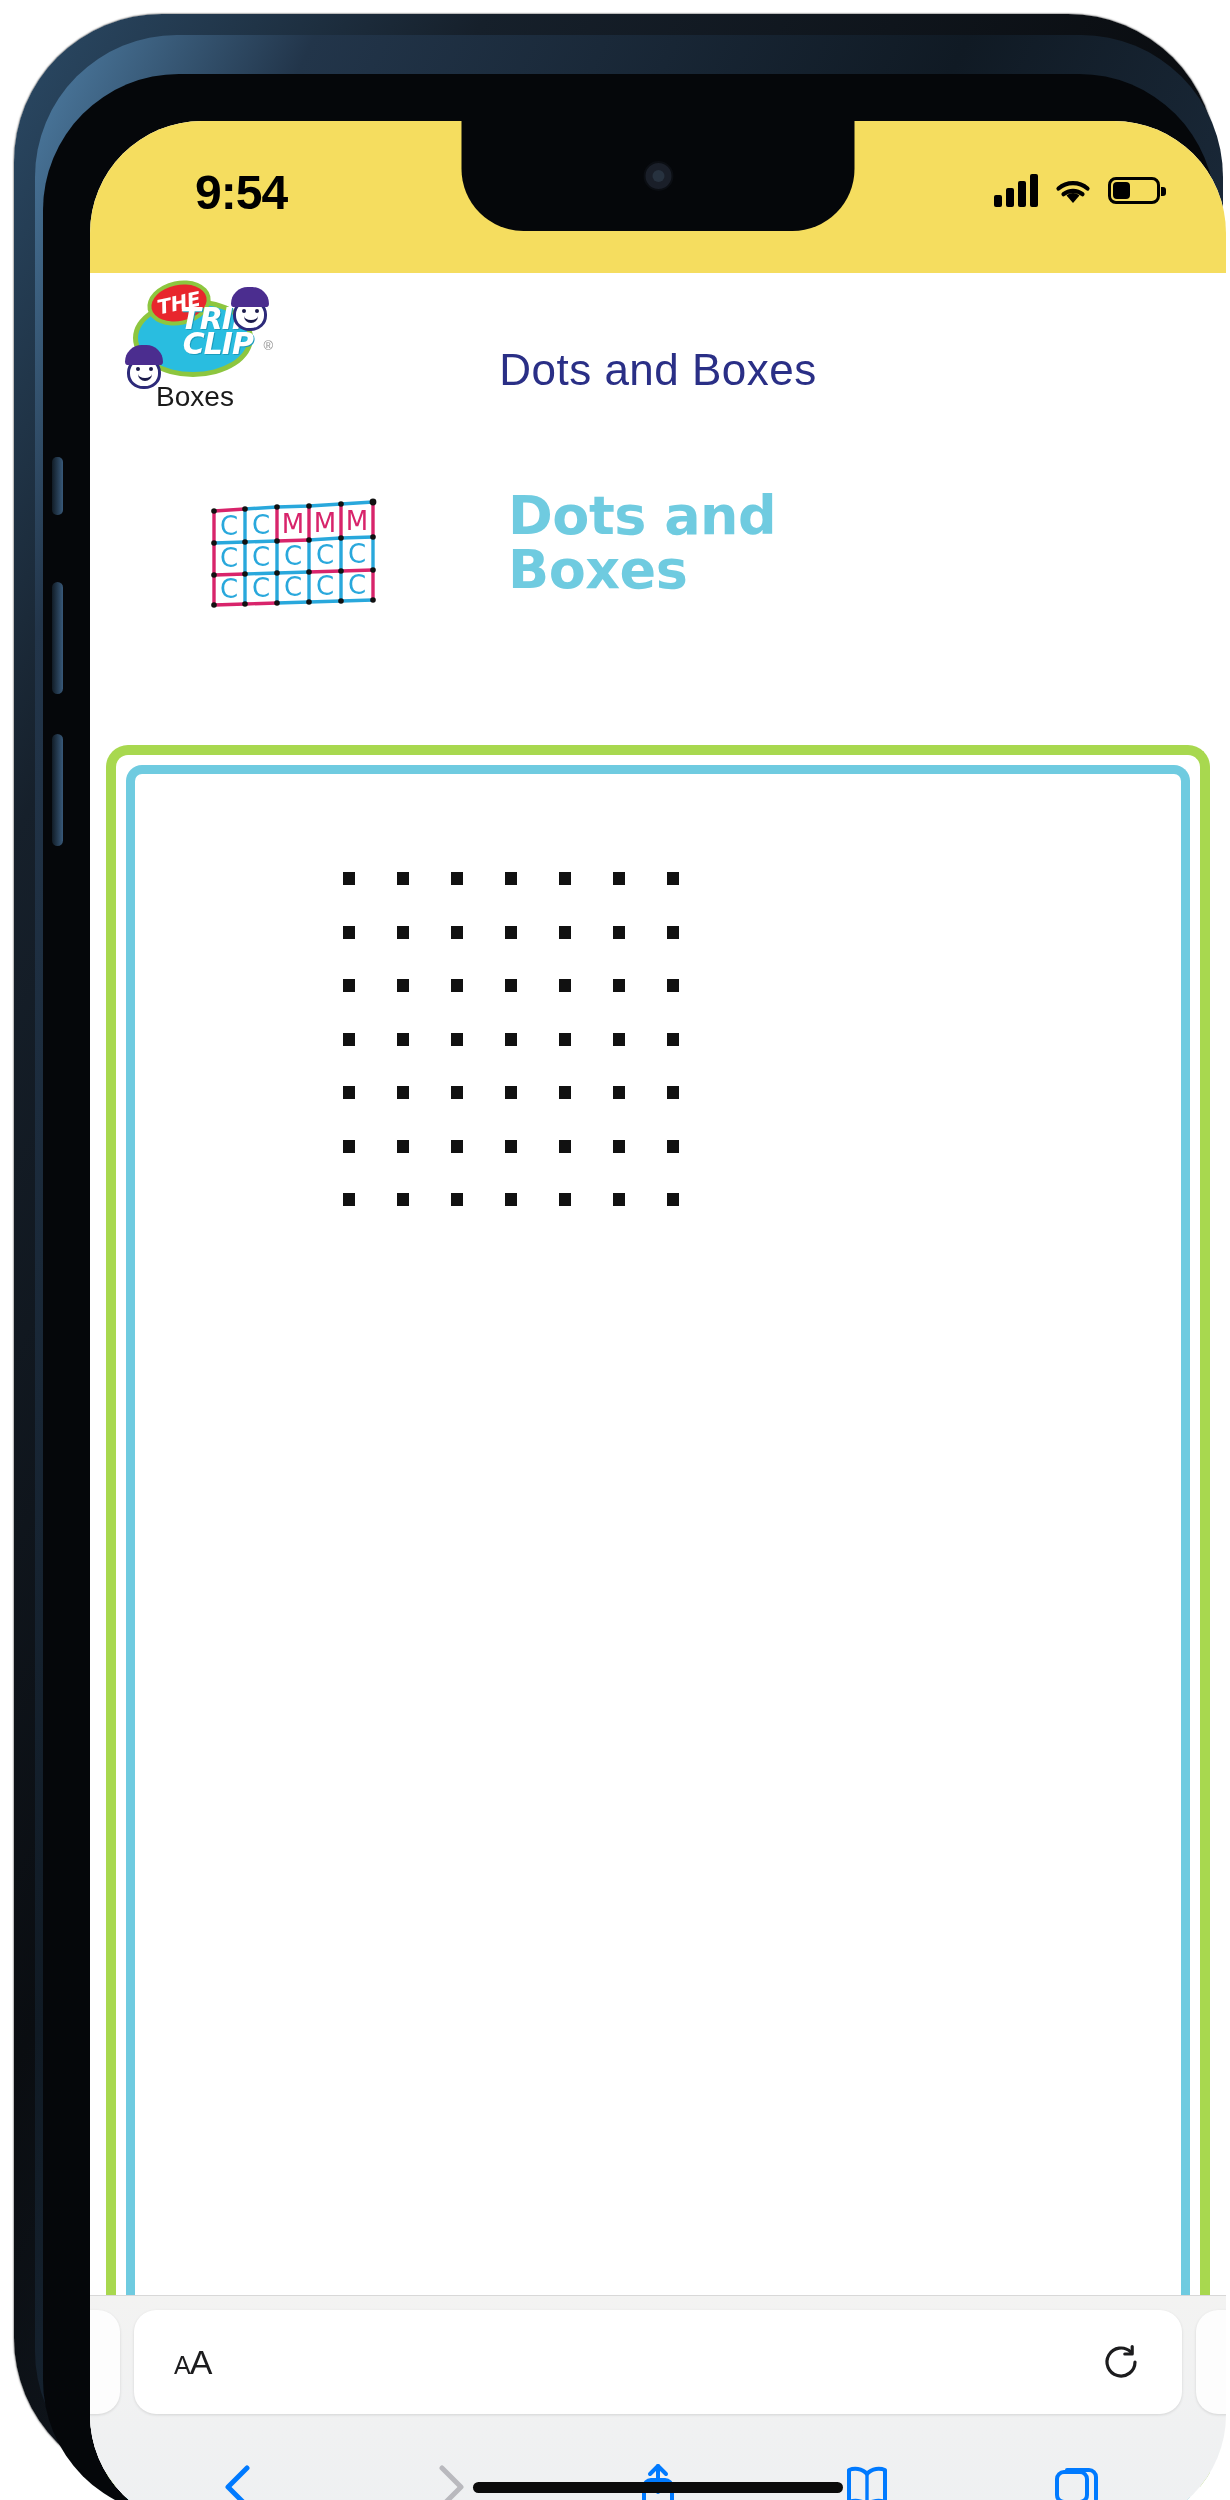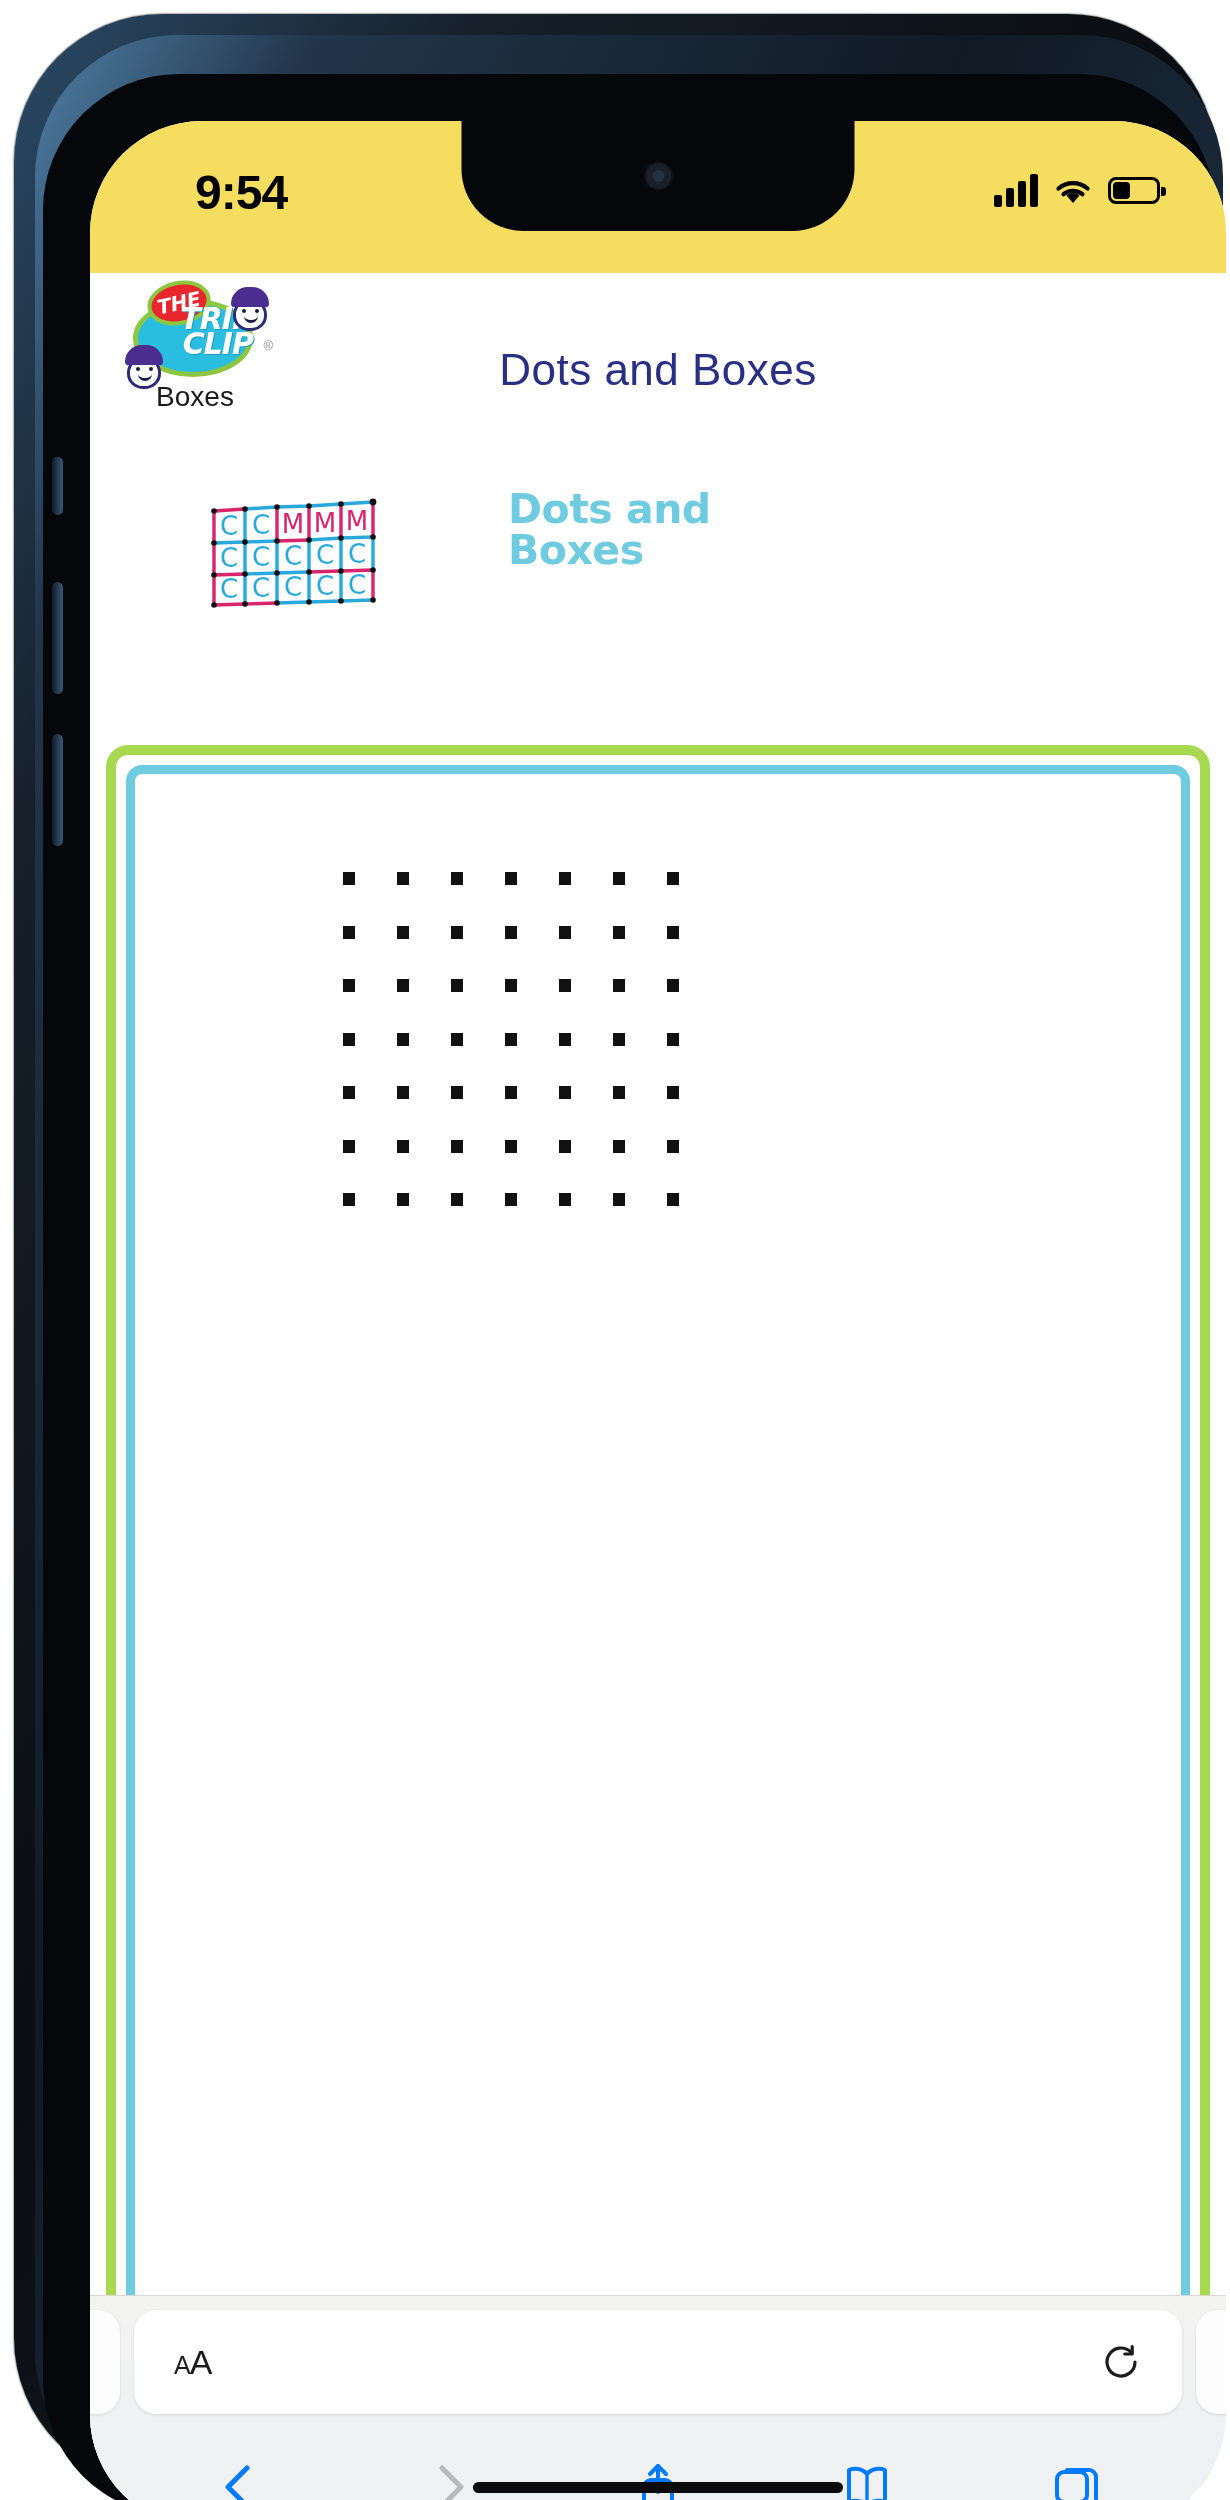--- a/index.html
+++ b/index.html
@@ -172,21 +172,21 @@
 
   
   .puz-head {
     position: relative; height: 160px; padding-top: 28px;
   }
   .puz-icon {
     position:absolute; left: 118px; top: 36px; width: 172px; height: 112px;
   }
   .puz-title {
     position:absolute; left: 418px; top: 28px; width: 400px;
-    font-size: 41px; font-weight: 800; color:#6fcbe0;
+    font-size: 54px; font-weight: 800; color:#6fcbe0;
     line-height: 1.0; letter-spacing: -0.5px;
     font-family: "DejaVu Sans", sans-serif;
   }
 
   
   .puz-frame {
     position:absolute; left: 16px; right: 16px; top: 472px; bottom: 0;
     border: 10px solid #a8d84f; border-bottom: none;
     border-radius: 22px 22px 0 0;
     background:#fff; padding: 0;

